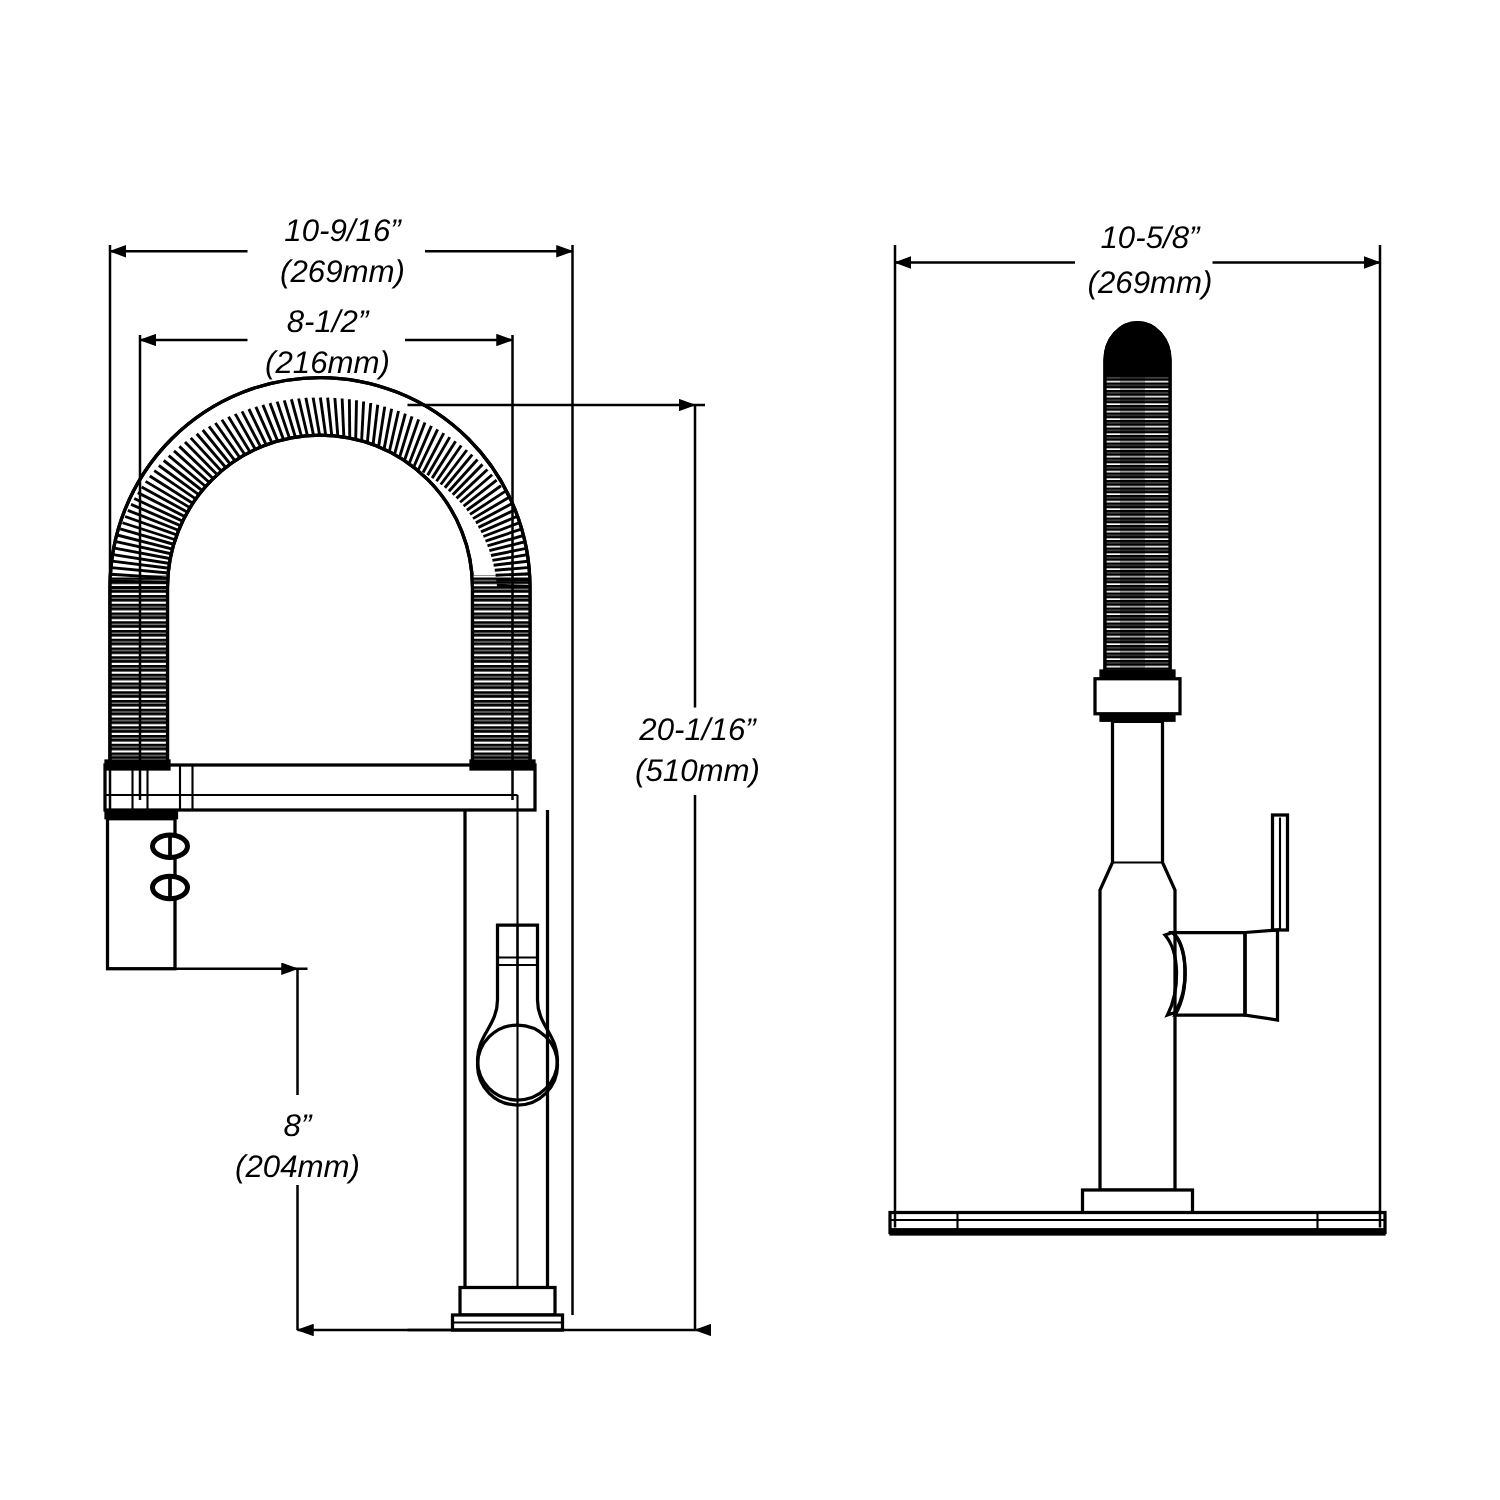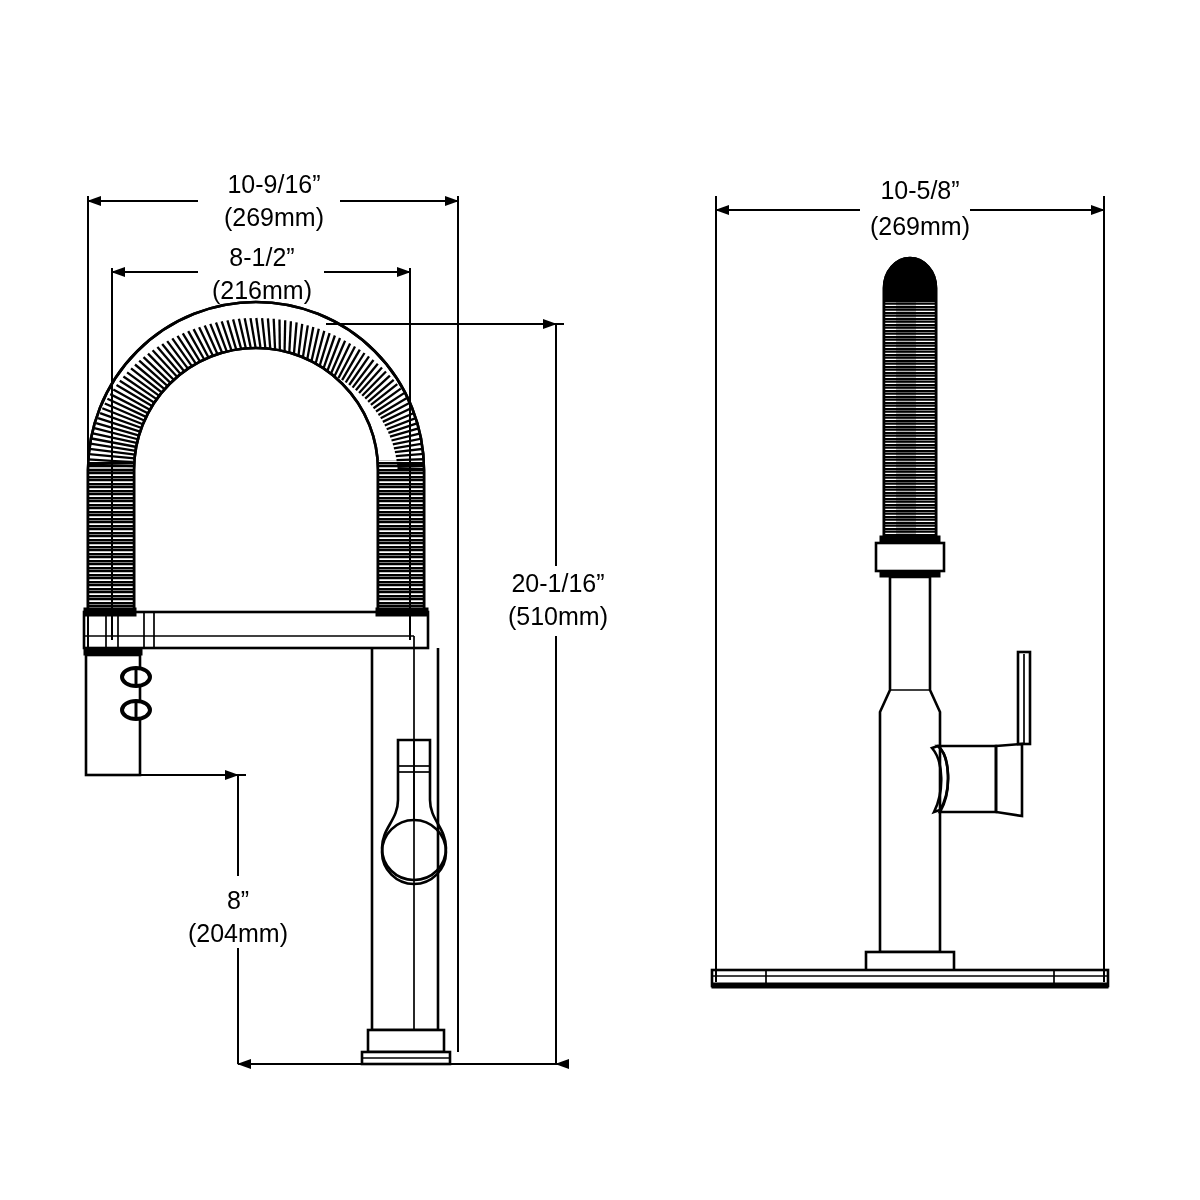--- a/index.html
+++ b/index.html
@@ -15,20 +15,21 @@
     color: #000000;
     overflow: hidden;
     position: relative;
   }
   #drawing-root {
     position: absolute;
     top: 0;
     left: 0;
     width: 1200px;
     height: 1168px;
+    font-style: italic;
   }
   svg.drawing-canvas {
     display: block;
     width: 1200px;
     height: 1200px;
     background: #ffffff;
   }
   .dim-text {
     font-family: "Liberation Sans", sans-serif;
     font-size: 25px;

